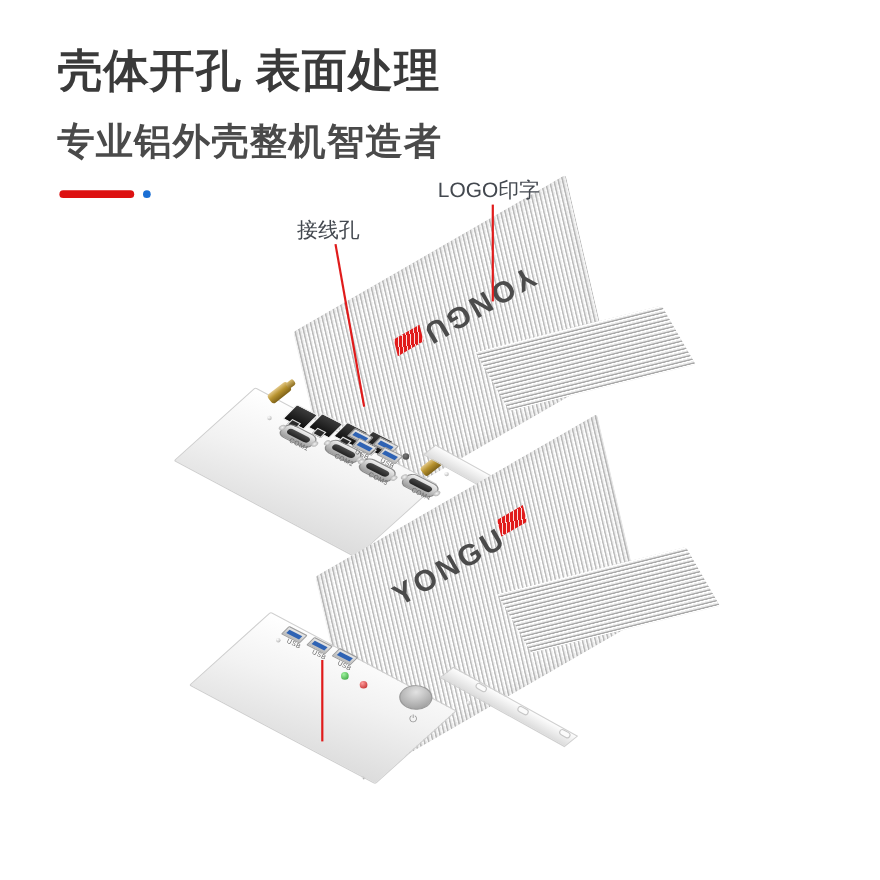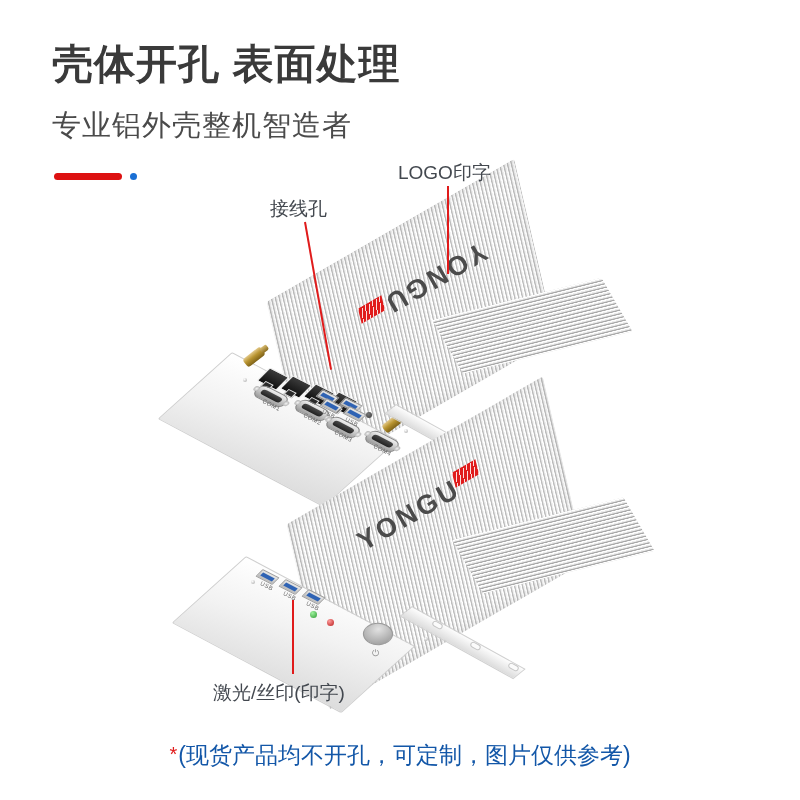--- a/index.html
+++ b/index.html
@@ -15,21 +15,21 @@
   #page { position: absolute; inset: 0; }
 
   
   .hdr-title {
     position: absolute; left: 52px; top: 42px;
     font-size: 41px; font-weight: 700; letter-spacing: 1px;
     color: #3a3a3a; white-space: nowrap; line-height: 1.1;
   }
   .hdr-sub {
     position: absolute; left: 52px; top: 106px;
-    font-size: 29px; font-weight: 400; letter-spacing: 1px;
+    font-size: 34px; font-weight: 700; letter-spacing: 1px;
     color: #4a4a4a; white-space: nowrap;
   }
   .divider { position: absolute; left: 54px; top: 172px; width: 120px; height: 10px; }
   .divider .bar {
     position: absolute; left: 0; top: 1px; width: 68px; height: 7px;
     border-radius: 4px; background: #dd1111;
   }
   .divider .dot {
     position: absolute; left: 76px; top: 1px; width: 7px; height: 7px;
     border-radius: 50%; background: #1a6fd4;
@@ -287,20 +287,16 @@
     <div class="slot" style="left:470px; top:643px; transform:rotate(29deg);"></div>
     <div class="slot" style="left:508px; top:664px; transform:rotate(29deg);"></div>
   </div>
 
   <div class="callout" id="cal-wire">接线孔</div>
   <div class="lead" id="lead-wire"></div>
 
   <div class="callout" id="cal-logo">LOGO印字</div>
   <div class="lead" id="lead-logo"></div>
 
-  <div class="callout" id="cal-laser">激光/丝印(印字)</div>
   <div class="lead" id="lead-laser"></div>
 
-  <div class="footer">
-    <span class="star">*</span><span>(现货产品均不开孔，可定制，图片仅供参考)</span>
-  </div>
 
 </div>
 
 </body></html>

